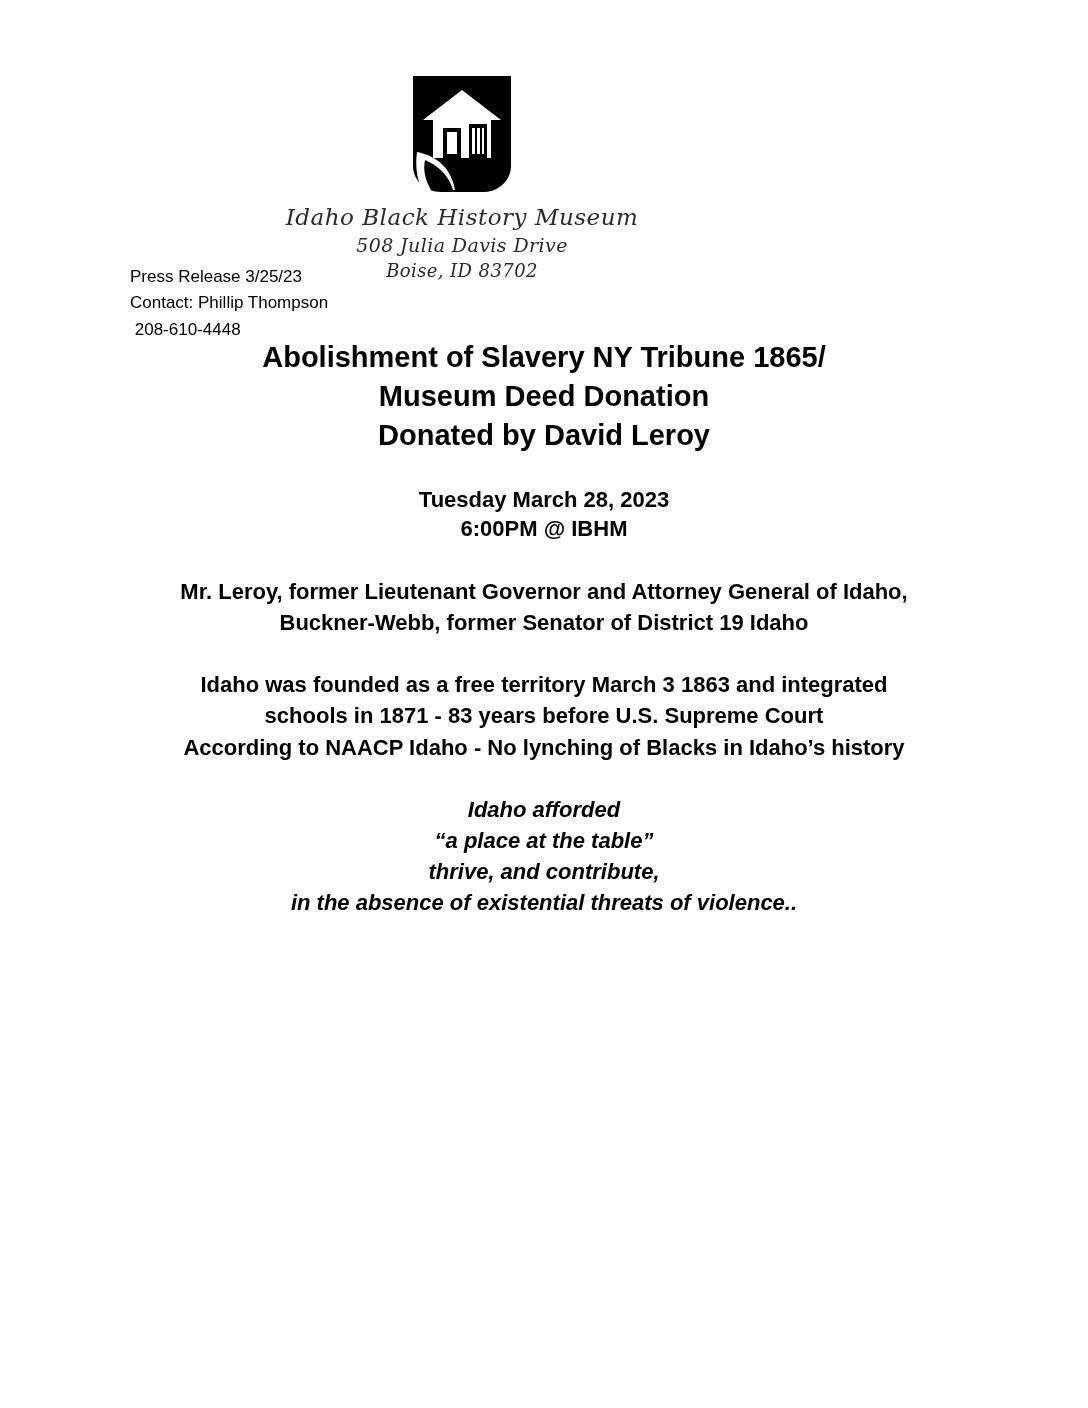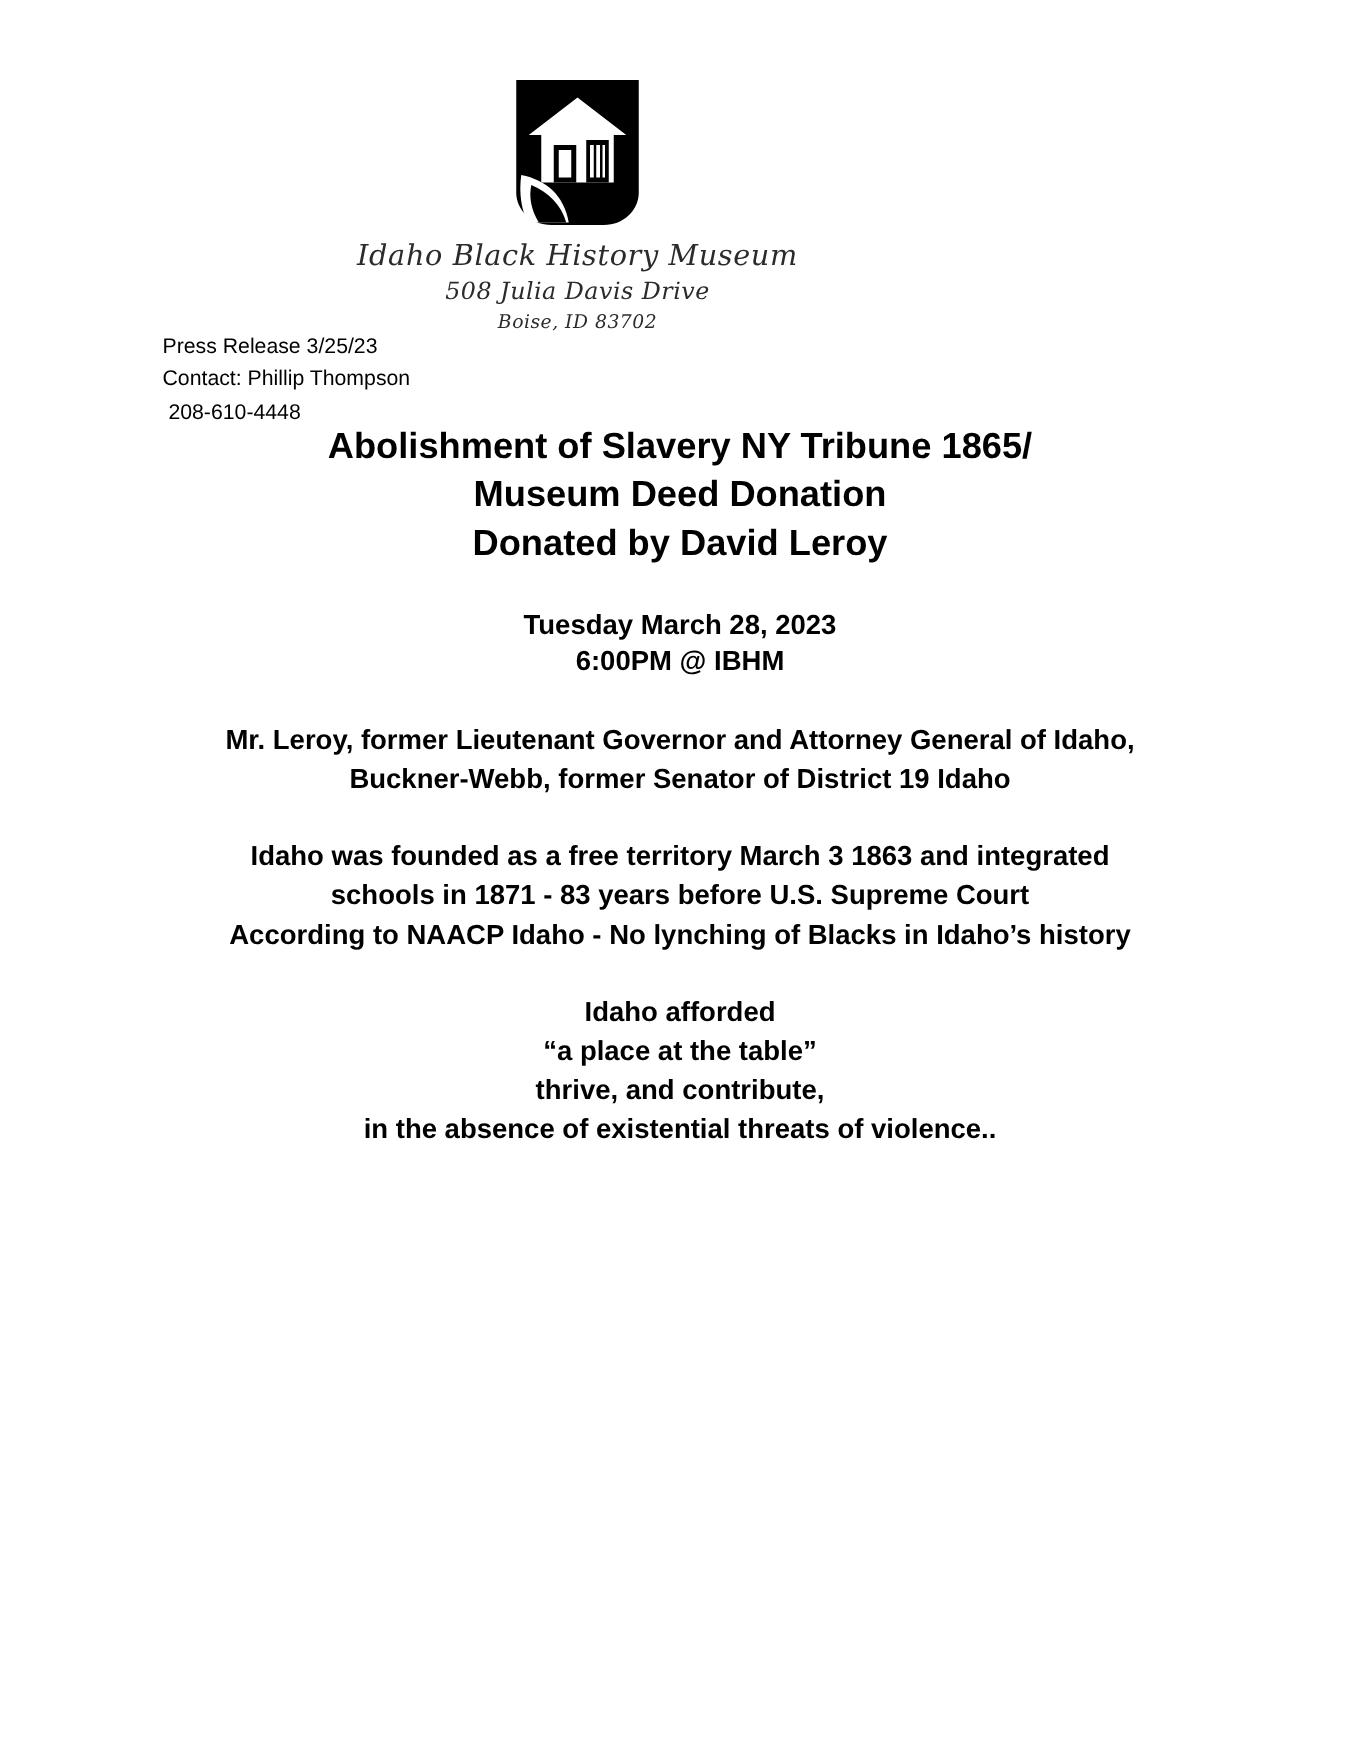--- a/index.html
+++ b/index.html
@@ -19,39 +19,39 @@
   .page {
     position: relative;
     width: 1088px;
     height: 1408px;
     background: #ffffff;
   }
 
   
   .logo-block {
     position: absolute;
-    top: 58px;
+    top: 70px;
     left: 0;
     width: 924px;
     text-align: center;
   }
   .logo-mark {
     display: block;
     margin: 0 auto;
   }
   .logo-lines {
     margin-top: 4px;
     font-family: "DejaVu Serif", serif;
     font-style: italic;
     color: #2b2b2b;
     line-height: 1.35;
   }
   .logo-line-1 { font-size: 23px; letter-spacing: 0.5px; }
   .logo-line-2 { font-size: 19px; letter-spacing: 0.4px; }
-  .logo-line-3 { font-size: 15px; letter-spacing: 0.4px; }
+  .logo-line-3 { font-size: 18px; letter-spacing: 0.4px; }
 
   
   .press-header {
     position: absolute;
     top: 264px;
     left: 130px;
     font-size: 17px;
     font-weight: normal;
     line-height: 1.55;
   }
@@ -83,21 +83,21 @@
     font-size: 22px;
     font-weight: bold;
     line-height: 1.43;
   }
   .para div { white-space: pre; }
   .closing {
     font-size: 22px;
     font-weight: bold;
     line-height: 1.40;
   }
-  .closing div { white-space: pre; }
+  .closing div { white-space: pre; font-style: italic; }
 </style>
 </head>
 <body>
 
 <div class="page">
 
   <div class="logo-block">
     <span class="logo-mark">
       <svg class="logo-mark" width="118" height="128" viewBox="0 0 118 128" xmlns="http://www.w3.org/2000/svg" aria-hidden="true">
         <path d="M10 6 H108 V96 C108 110 96 122 80 122 H38 C22 122 10 110 10 96 Z" fill="#000000"></path>

